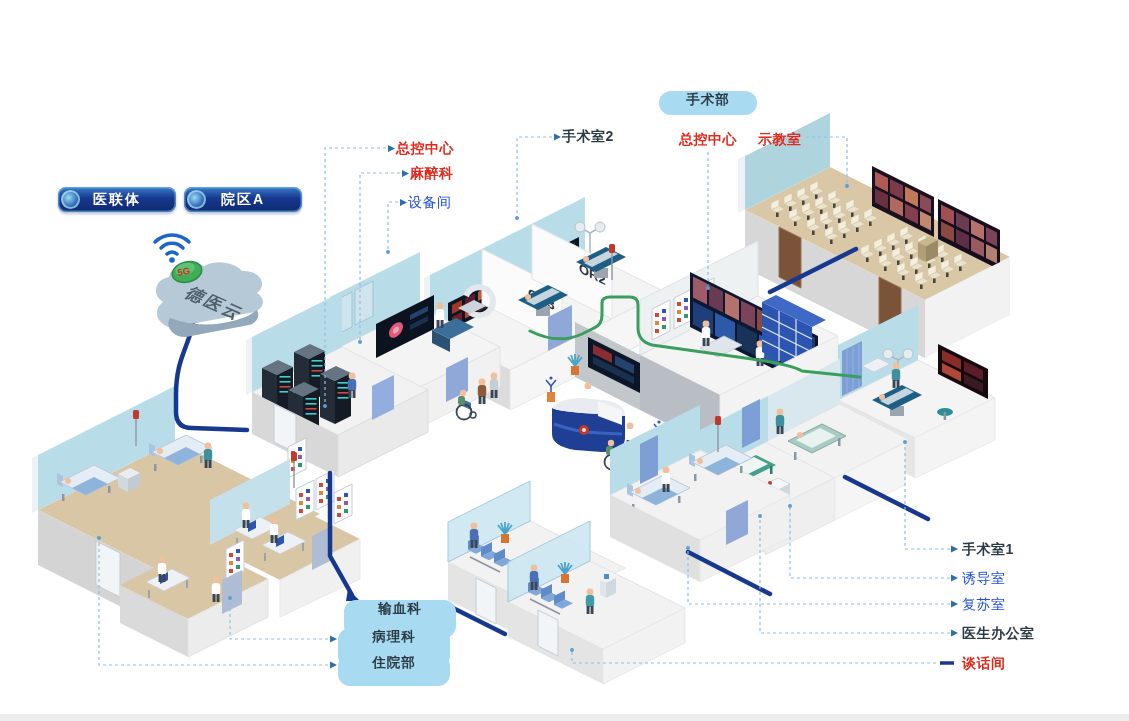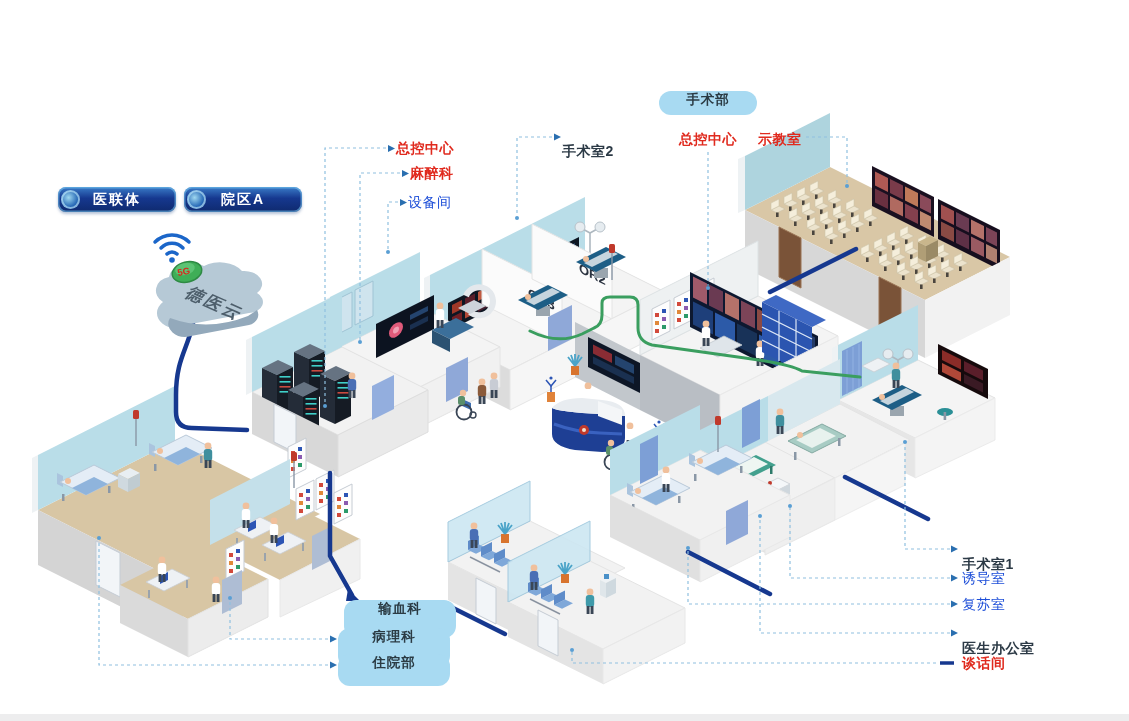--- a/index.html
+++ b/index.html
@@ -2,21 +2,21 @@
 <html><head>
 <meta charset="utf-8">
 <style>
   html,body{margin:0;padding:0;background:#fff;}
   .stage{position:relative;width:1129px;height:721px;background:#ffffff;overflow:hidden;
          font-family:"Liberation Sans","DejaVu Sans",sans-serif;}
   .stage svg{position:absolute;left:0;top:0;}
   .callout{position:absolute;font-size:14px;white-space:nowrap;letter-spacing:.5px;}
   .red{color:#e02a1e;font-weight:bold;}
   .grayl{color:#1d4ed8;font-weight:normal;}
-  .darkl{color:#2c3a46;font-weight:bold;margin-top:15px;}
+  .darkl{color:#2c3a46;font-weight:bold;}
   .c-or2room{left:562px;top:128px}
   .c-control{left:679px;top:131px}
   .c-class{left:758px;top:131px}
   .c-data{left:396px;top:140px}
   .c-anes{left:410px;top:165px}
   .c-equip{left:408px;top:194px}
   .c-or1{left:962px;top:541px}
   .c-induct{left:962px;top:570px}
   .c-recov{left:962px;top:596px}
   .c-docoff{left:962px;top:625px}

